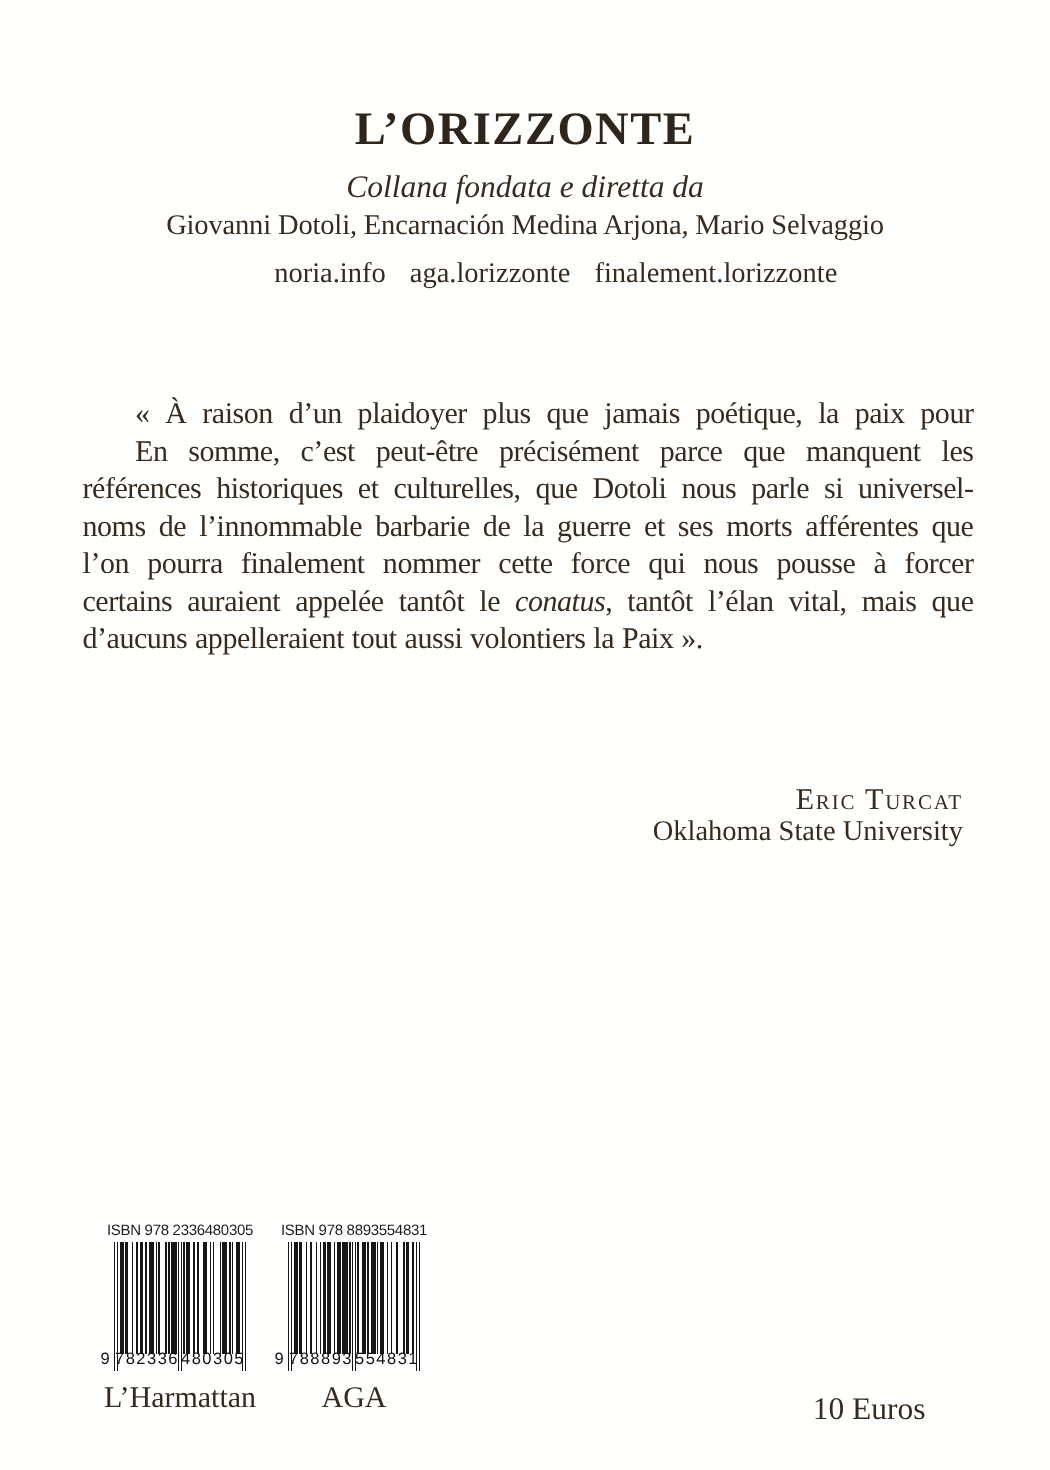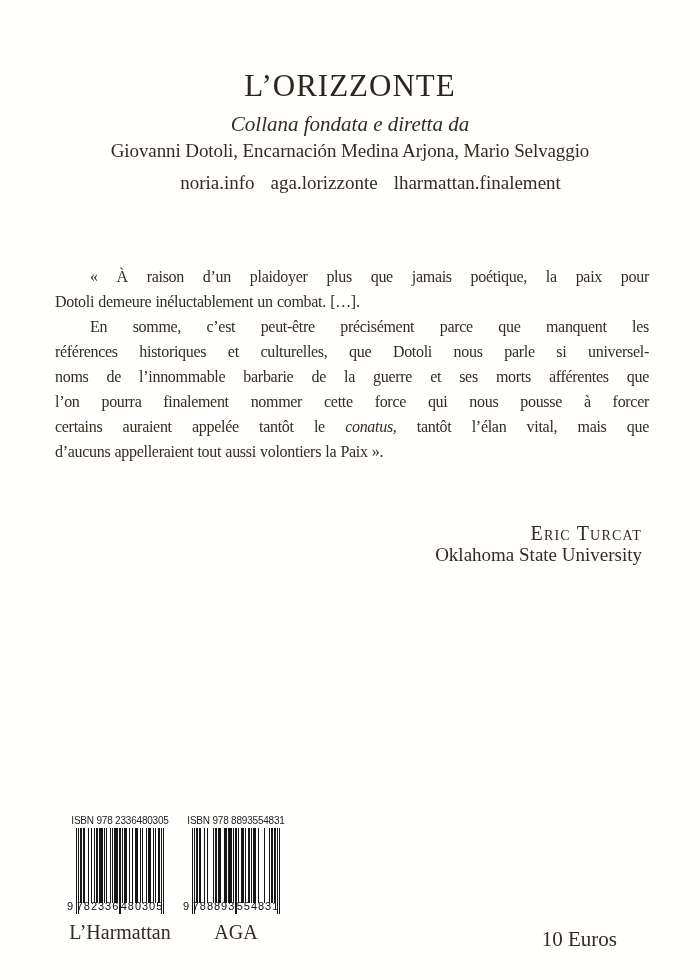--- a/index.html
+++ b/index.html
@@ -2,30 +2,30 @@
 <html><head>
 <meta charset="utf-8">
 <style>
   html,body{margin:0;padding:0;}
   body{width:700px;height:980px;background:#ffffff;position:relative;overflow:hidden;
        font-family:"Liberation Serif", serif;color:#352b21;}
   .page{position:absolute;inset:0;background:#fffffe;}
 
   
   .header{position:absolute;top:68px;left:0;right:0;text-align:center;}
-  .series-title{font-size:31px;font-weight:normal;line-height:36px;margin:0;
+  .series-title{font-size:31px;font-weight:bold;line-height:36px;margin:0;
                 letter-spacing:1px;color:#2e251d;}
   .collana{font-style:italic;font-size:21px;line-height:26px;margin-top:7px;}
   .editors{font-size:19px;line-height:26px;margin-top:1px;letter-spacing:-0.1px;}
   .links{margin-top:6px;font-size:19px;line-height:25px;display:flex;
          justify-content:center;gap:16px;padding-left:41px;}
 
   
   .quote{position:absolute;top:264px;left:55px;width:594px;
-         font-size:16px;line-height:25px;letter-spacing:-0.3px;word-spacing:0.5px;}
+         font-size:20px;line-height:25px;letter-spacing:-0.3px;word-spacing:0.5px;}
   .qline{text-align:justify;text-align-last:justify;}
   .qline.last{text-align-last:left;}
   .qline.indent{padding-left:35px;}
   .qline em{font-style:italic;}
 
   
   .attribution{position:absolute;top:522px;right:58px;text-align:right;}
   .attr-name{font-variant:small-caps;font-size:20px;line-height:22px;letter-spacing:1.2px;}
   .attr-affil{font-size:19px;line-height:22px;}
 
@@ -53,27 +53,26 @@
 
 <div class="page">
 
   <header class="header">
     <h1 class="series-title">L’ORIZZONTE</h1>
     <div class="collana">Collana fondata e diretta da</div>
     <div class="editors">Giovanni Dotoli, Encarnación Medina Arjona, Mario Selvaggio</div>
     <div class="links">
       <span>noria.info</span>
       <span>aga.lorizzonte</span>
-      <span>lharmattan.finalement</span>
+      <span>finalement.lorizzonte</span>
     </div>
   </header>
 
   <section class="quote">
     <div class="qline indent">« À raison d’un plaidoyer plus que jamais poétique, la paix pour</div>
-    <div class="qline last">Dotoli demeure inéluctablement un combat. […].</div>
     <div class="qline indent">En somme, c’est peut-être précisément parce que manquent les</div>
     <div class="qline">références historiques et culturelles, que Dotoli nous parle si universel-</div>
     <div class="qline">noms de l’innommable barbarie de la guerre et ses morts afférentes que</div>
     <div class="qline">l’on pourra finalement nommer cette force qui nous pousse à forcer</div>
     <div class="qline"><span>certains auraient appelée tantôt le </span><em>conatus</em><span>, tantôt l’élan vital, mais que</span></div>
     <div class="qline last">d’aucuns appelleraient tout aussi volontiers la Paix ».</div>
   </section>
 
   <div class="attribution">
     <div class="attr-name">Eric Turcat</div>

